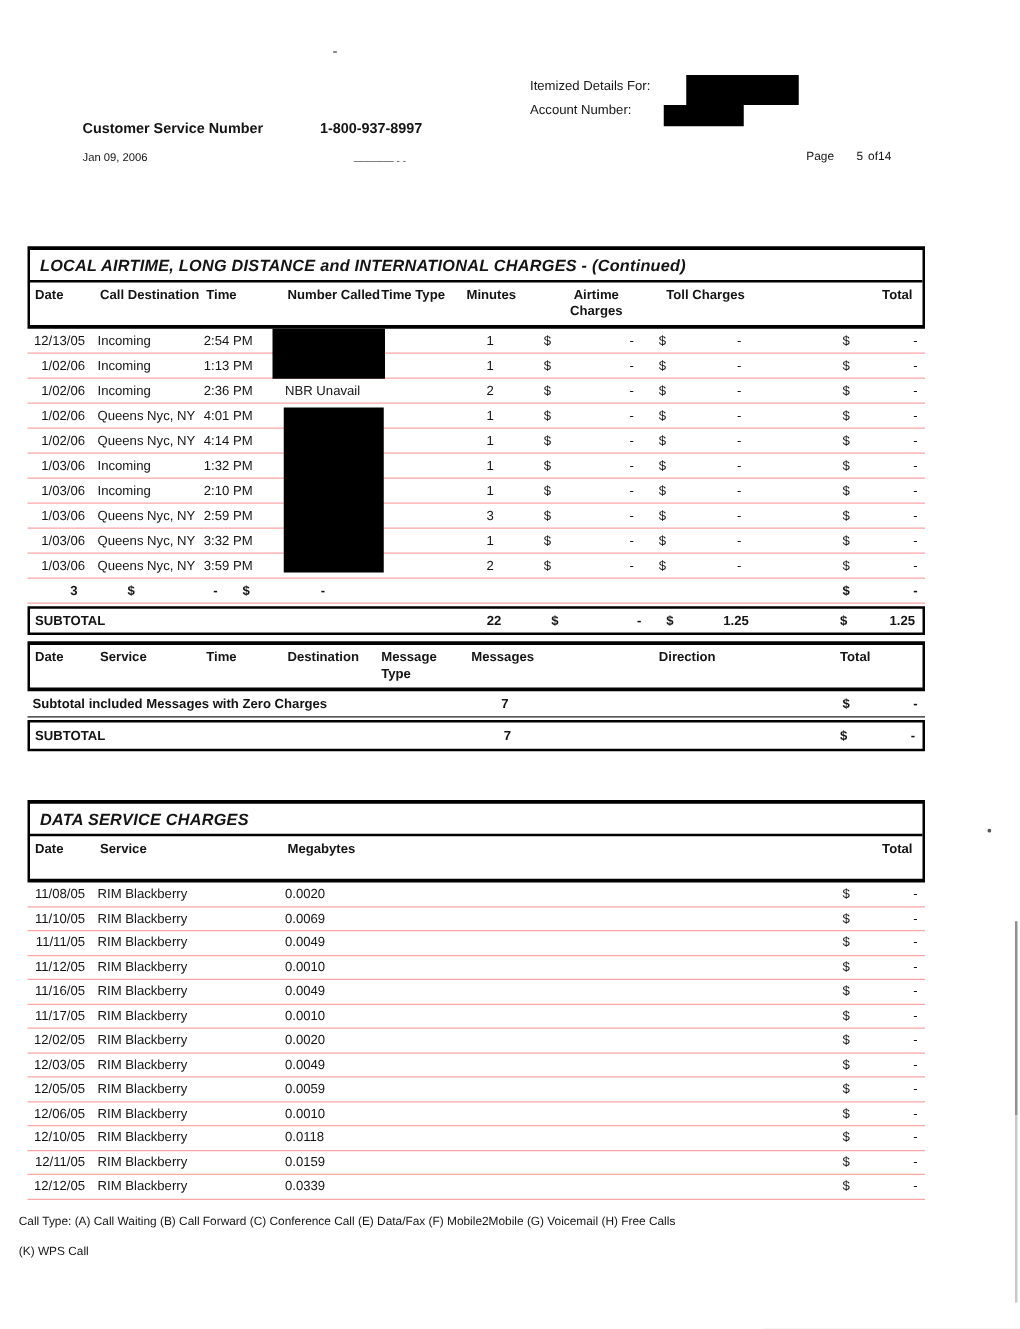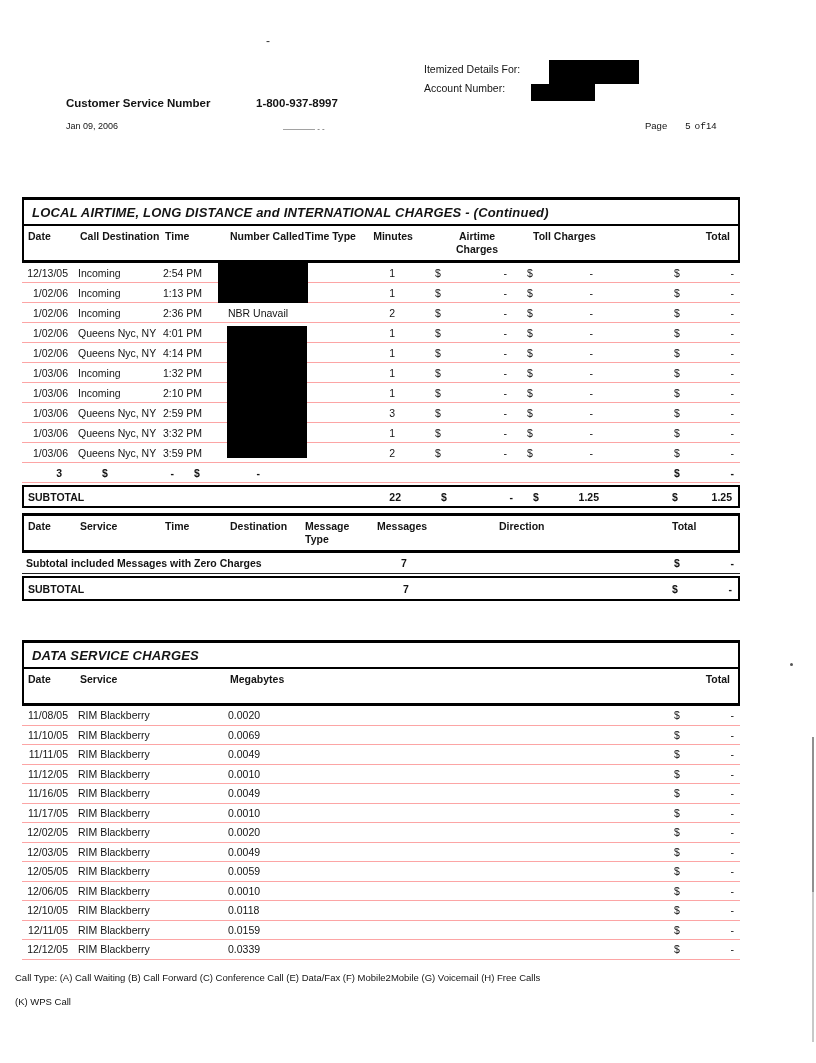--- a/index.html
+++ b/index.html
@@ -10,21 +10,21 @@
   .stray-dash{left:266px;top:34px;font-size:12px;color:#333;}
   .hdr-right{left:424px;top:60px;font-size:10.5px;line-height:19px;}
   .redact{position:absolute;background:#000;}
   #redact-name{left:549px;top:60px;width:90px;height:24px;}
   #redact-acct{left:531px;top:84px;width:64px;height:17px;}
   .cs-label{left:66px;top:97px;font-size:11.5px;font-weight:700;}
   .cs-number{left:256px;top:97px;font-size:11.5px;font-weight:700;}
   .date-line{left:66px;top:121px;font-size:9px;}
   .rule-marks{left:283px;top:124px;font-size:8px;color:#444;letter-spacing:0px;}
   .page-line{left:645px;top:120px;font-size:9.5px;}
-  .page-line .sp18{margin-left:18px;} .page-line .sp4{margin-left:4px;font-family:Liberation Mono, monospace;} .page-line .sp20{}
+  .page-line .sp18{margin-left:18px;} .page-line .sp4{margin-left:4px;} .page-line .sp20{}
   
   .tbl{position:absolute;left:22px;width:718px;}
   #tbl-air{top:197px;} #tbl-msg{top:513px;} #tbl-data{top:640px;}
   .box{border:3px solid #000;border-left-width:2px;border-right-width:2px;}
   .title{font-style:italic;font-weight:700;font-size:13px;line-height:15px;padding:5px 8px 4px;border-bottom:2px solid #000;letter-spacing:.2px;}
   .hd{display:flex;align-items:flex-start;font-weight:700;font-size:10.5px;line-height:13px;padding:4px 0 4px 4px;min-height:26px;}
   .rw{display:flex;align-items:center;font-size:10.5px;height:20px;border-bottom:1px solid #fca5a5;padding-left:4px;box-sizing:border-box;}
   .cell{flex:0 0 auto;}
   .pair{display:flex;justify-content:space-between;}
   .bold{font-weight:700;}
@@ -50,21 +50,21 @@
   #redact-calls-a{left:196px;top:66px;width:90px;height:40px;}
   #redact-calls-b{left:205px;top:129px;width:80px;height:132px;}
   
   .cm-date{width:42px;margin-right:10px;}
   .cm-svc{width:85px;}
   .cm-time{width:62px;}
   .cm-dest{width:78px;padding-left:3px;box-sizing:border-box;}
   .cm-mt{width:56px;}
   .cm-msgs{margin-left:16px;width:70px;}
   .rw .cm-msgs{padding-left:22px;box-sizing:border-box;}
-  .cm-dir{margin-left:52px;width:110px;}
+  .cm-dir{margin-left:80px;width:110px;}
   .cm-tot{margin-left:auto;width:60px;margin-right:6px;}
   .cm-label{width:337px;}
   #tbl-msg .rw{height:21px;border-bottom:1.5px solid #222;}
   #tbl-msg .sub .rw{border-bottom:none;}
   
   .cd-date{width:42px;text-align:right;margin-right:10px;}
   .cd-svc{width:147px;}
   .cd-mb{width:130px;padding-left:3px;box-sizing:border-box;}
   .cd-tot{margin-left:auto;width:60px;margin-right:6px;}
   .hd .cd-date{text-align:left;}

